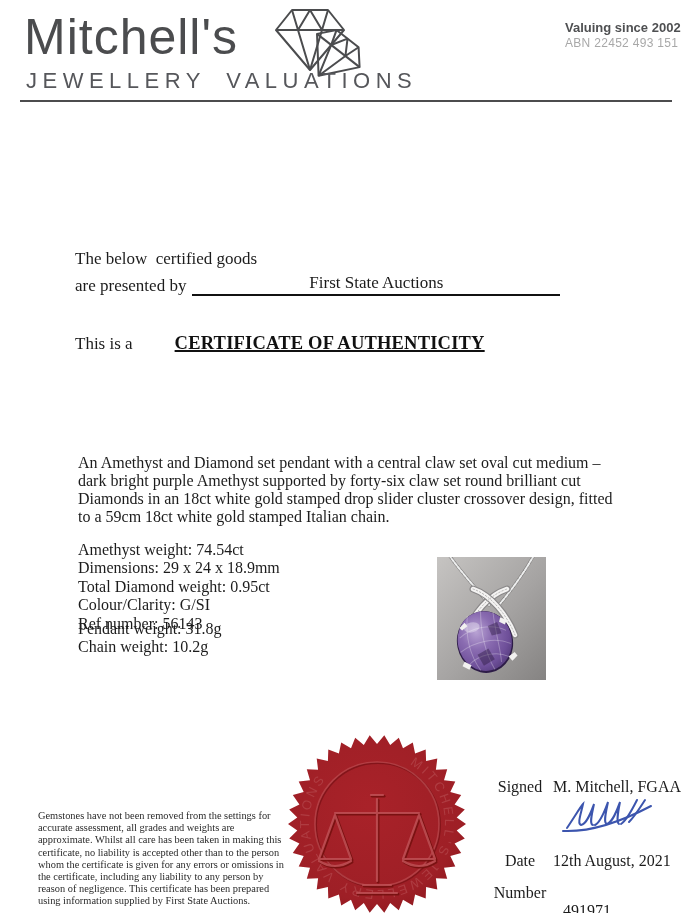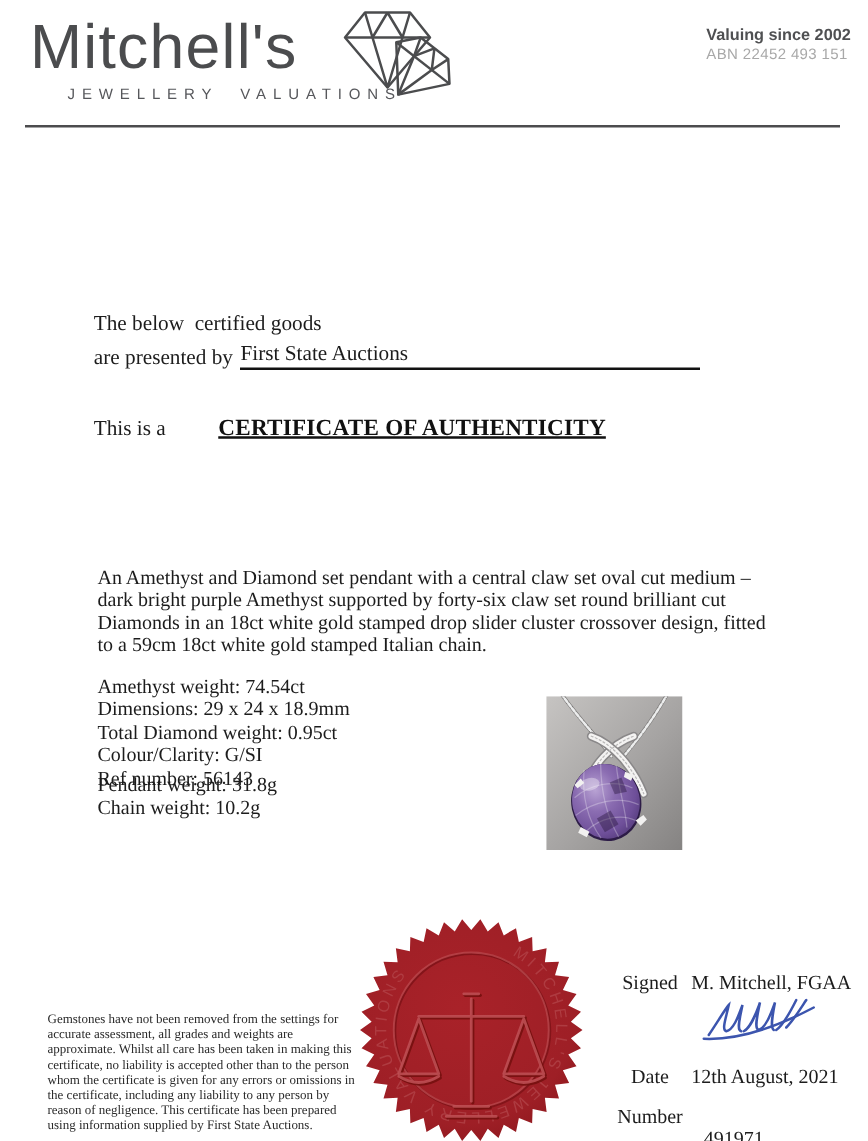--- a/index.html
+++ b/index.html
@@ -15,24 +15,23 @@
   .brand{
     position:absolute;left:24px;top:8px;
     font-family:"Liberation Sans", sans-serif;
     font-weight:300;font-size:50px;letter-spacing:1px;
     color:#4b4c4e;
   }
   .brand-diamonds{position:absolute;left:272px;top:4px;}
   .brand-sub{
     position:absolute;left:26px;top:68px;
     font-family:"Liberation Sans", sans-serif;
-    font-weight:400;font-size:12px;
+    font-weight:400;font-size:22px;
     letter-spacing:5.5px;word-spacing:9px;
     color:#56575b;
-    margin-left:28px;
   }
   .tagline-block{
     position:absolute;left:565px;top:20px;
     font-family:"Liberation Sans", sans-serif;
     line-height:1.25;
   }
   .tagline{font-size:13px;font-weight:700;color:#4f5052;}
   .abn{font-size:12px;font-weight:400;color:#a8a8a8;letter-spacing:.3px;}
   .header-rule{
     position:absolute;left:20px;top:100px;width:652px;height:2px;
@@ -40,21 +39,21 @@
   }
   
   .presented{
     position:absolute;left:75px;top:247px;
     font-size:17px;line-height:1.45;white-space:pre-wrap;
   }
   .presented-line2{position:absolute;left:75px;top:273px;font-size:17px;}
   .presenter-line{
     display:inline-block;width:368px;margin-left:6px;
     border-bottom:2px solid #111;
-    text-align:left;vertical-align:bottom;
+    text-align:center;vertical-align:bottom;
     padding-bottom:1px;
   }
   
   .title-row{position:absolute;left:75px;top:333px;font-size:17px;}
   .title-main{
     margin-left:42px;font-size:18.5px;font-weight:700;
     text-decoration:underline;text-decoration-thickness:2px;
     letter-spacing:.2px;color:#111;
   }
   

